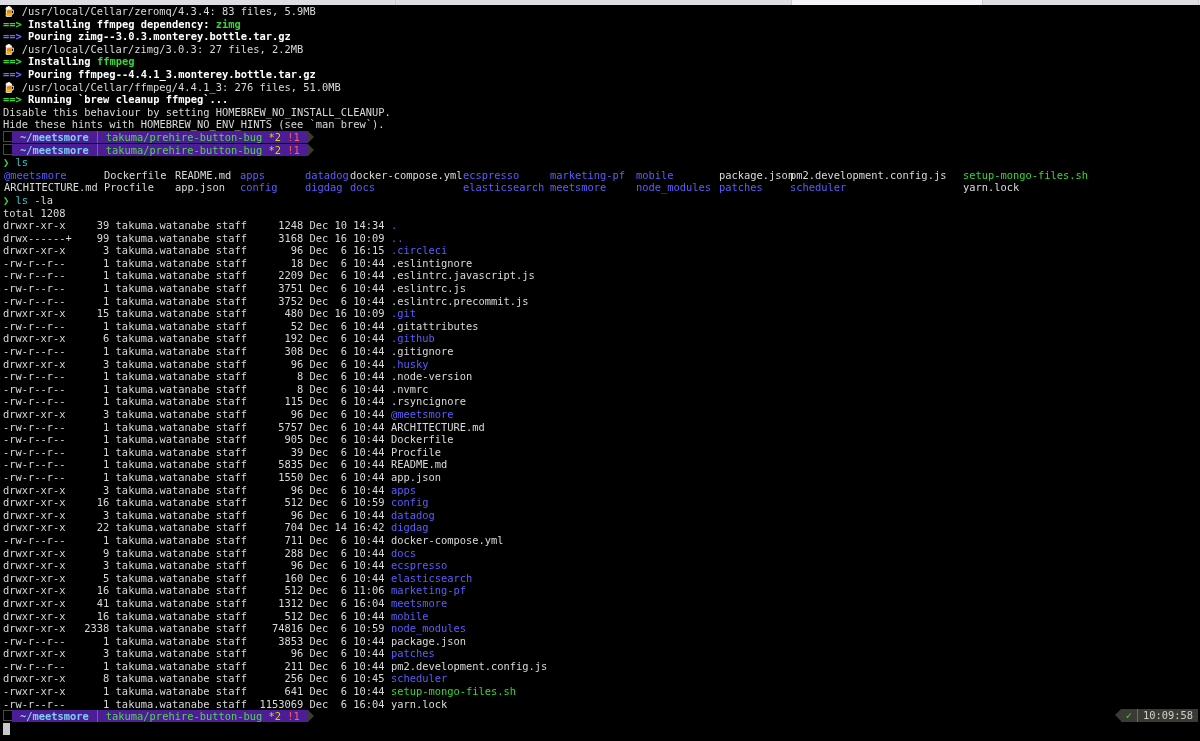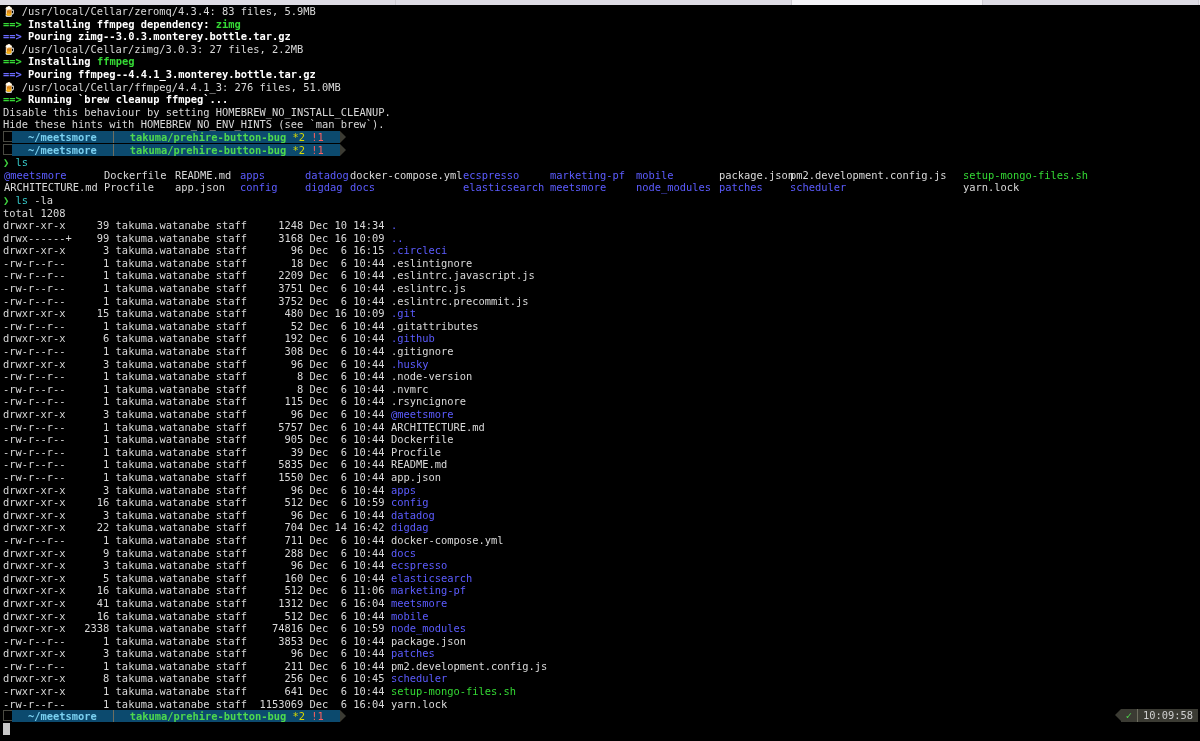--- a/index.html
+++ b/index.html
@@ -71,41 +71,41 @@
     width: 9px; height: 11px;
     border: 1px solid #4a4a42;
     border-right: none;
     background: transparent;
     vertical-align: top;
     margin-top: 0px;
     box-sizing: border-box;
   }
   .pl-seg {
     display: inline-block;
-    background: #0c4a6e;
+    background: #4c1d95;
     height: 12px; line-height: 12px;
-    padding: 0 16px;
+    padding: 0 8px;
     vertical-align: top;
   }
   .pl-sep {
     display: inline-block;
     width: 1px; height: 12px;
     background: #6e6e60;
     vertical-align: top;
   }
   .pl-arrow {
     display: inline-block;
     width: 0; height: 0;
     border-top: 6px solid transparent;
     border-bottom: 6px solid transparent;
     border-left: 6px solid #3b3b33;
     vertical-align: top;
   }
   .pl-path  { color: #7ad0f0; font-weight: bold; }
-  .pl-branch{ color: #4ed94e; font-weight: bold; }
+  .pl-branch{ color: #4ed94e; }
   .pl-dirty { color: #d7d700; }
   .pl-stash { color: #ff5f5f; }
 
   .promptchar { color: #3fd13f; }
 
   
   .cursor {
     display: inline-block;
     width: 7px; height: 12px;
     background: #c8c8c8;

